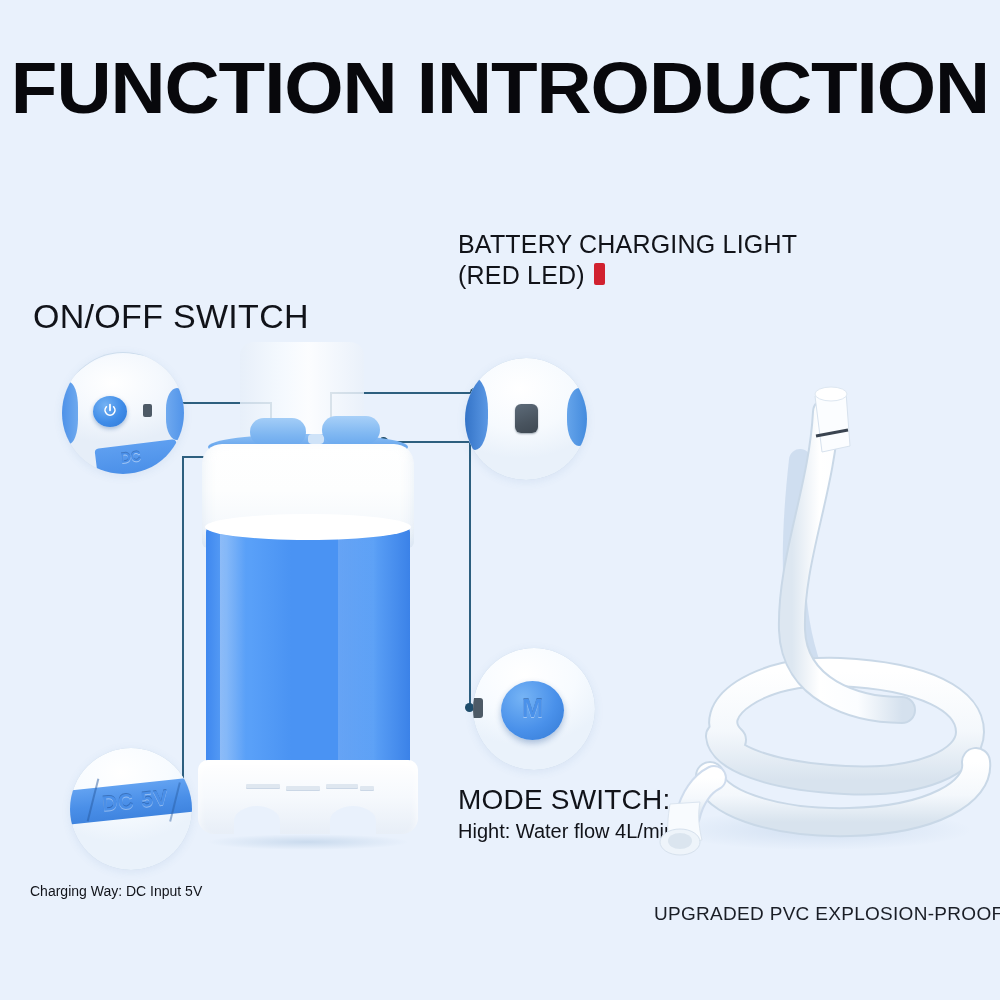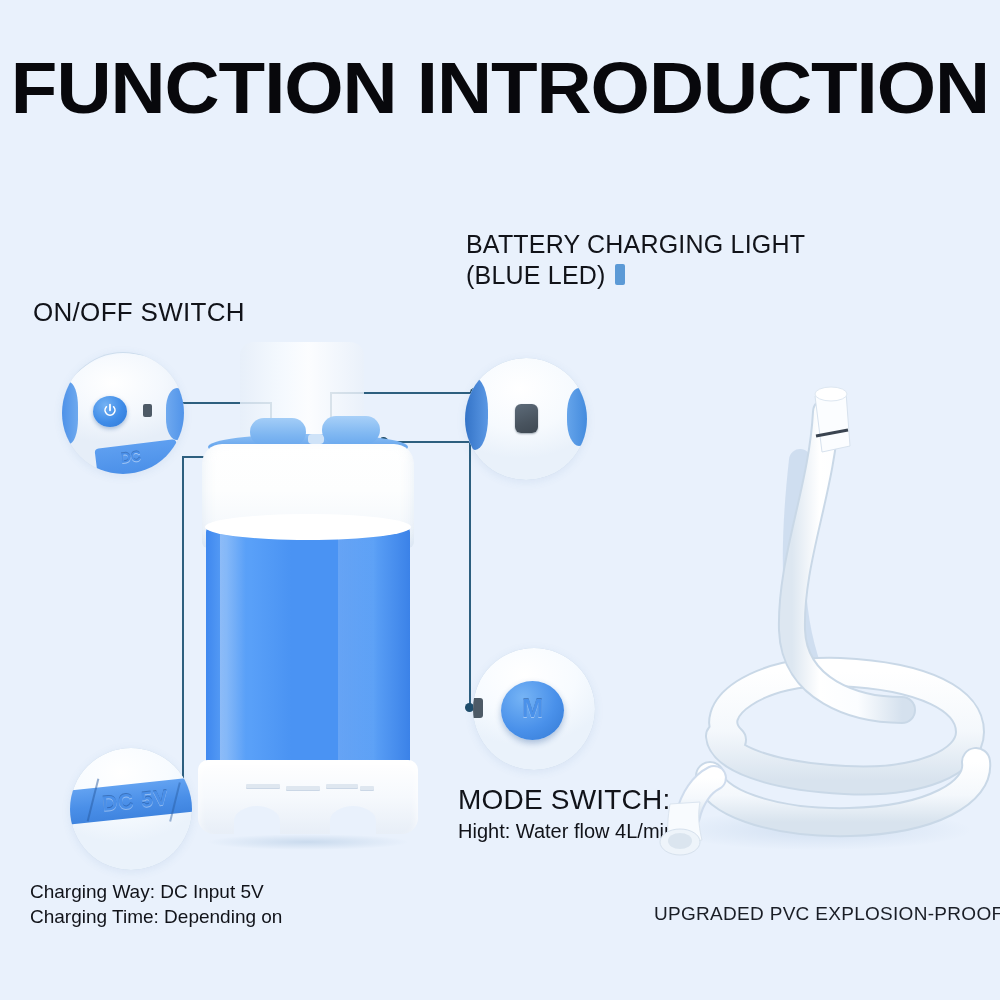--- a/index.html
+++ b/index.html
@@ -26,37 +26,37 @@
     transform:scaleX(1.06);
     transform-origin:50% 50%;
     white-space:nowrap;
   }
 
   
   .txt{position:absolute;color:#111319;white-space:nowrap;}
   .lbl-cap{font-size:25px;line-height:31px;letter-spacing:.2px;}
 
   
-  #lbl-onoff{left:33px;top:297px;font-size:26px;letter-spacing:.3px;text-align:right;}
+  #lbl-onoff{left:33px;top:297px;font-size:34px;letter-spacing:.3px;text-align:right;}
 
   
   #lbl-battery{left:458px;top:229px;}
-  #lbl-battery .ln{display:block;height:31px;margin-left:8px;}
+  #lbl-battery .ln{display:block;height:31px;}
   .swatch{display:inline-block;vertical-align:-1px;border-radius:2px;margin-left:9px;}
   .swatch.red{width:11px;height:22px;background:#d1212f;}
   .swatch.blue{width:10px;height:21px;background:#5c9ad6;}
 
   
   #lbl-mode{left:458px;top:782px;}
   #lbl-mode .hd{font-size:28px;line-height:36px;letter-spacing:.2px;}
   #lbl-mode .sub{font-size:20px;line-height:27px;}
 
   
   #lbl-charge{left:30px;top:879px;}
-  #lbl-charge .ln{display:block;font-size:19px;line-height:25px;}
+  #lbl-charge .ln{display:block;font-size:14px;line-height:25px;}
 
   
   #lbl-hose{left:654px;top:903px;font-size:19px;letter-spacing:.3px;color:#1a1e26;}
 
   
   .line{position:absolute;background:#2d5f7f;}
   .line.h{height:2px;}
   .line.v{width:2px;}
   .dot{position:absolute;width:9px;height:9px;border-radius:50%;background:#1f4d6b;}
 
@@ -240,31 +240,30 @@
 <body style="background: rgb(233, 241, 252);">
 
 <div id="stage">
 
   <div id="title">FUNCTION INTRODUCTION</div>
 
   <div class="txt" id="lbl-onoff">ON/OFF SWITCH</div>
 
   <div class="txt lbl-cap" id="lbl-battery">
     <span class="ln">BATTERY CHARGING LIGHT</span>
-    <span class="ln"><span>(BLUE LED)</span><i class="swatch blue"></i></span>
+    <span class="ln"><span>(RED LED)</span><i class="swatch red"></i></span>
   </div>
 
   <div class="txt" id="lbl-mode">
     <div class="hd">MODE SWITCH:</div>
     <div class="sub">Hight: Water flow 4L/min</div>
   </div>
 
   <div class="txt" id="lbl-charge">
     <span class="ln">Charging Way: DC Input 5V</span>
-    <span class="ln">Charging Time: Depending on</span>
   </div>
 
   <div class="txt" id="lbl-hose">UPGRADED PVC EXPLOSION-PROOF HOSE</div>
 
   <div class="line h" style="left:178px;top:402px;width:94px;"></div>
   <div class="line v" style="left:270px;top:402px;height:42px;"></div>
   <div class="dot" style="left:174px;top:398px;"></div>
   <div class="dot" style="left:266px;top:438px;"></div>
 
   <div class="line v" style="left:330px;top:392px;height:56px;"></div>

